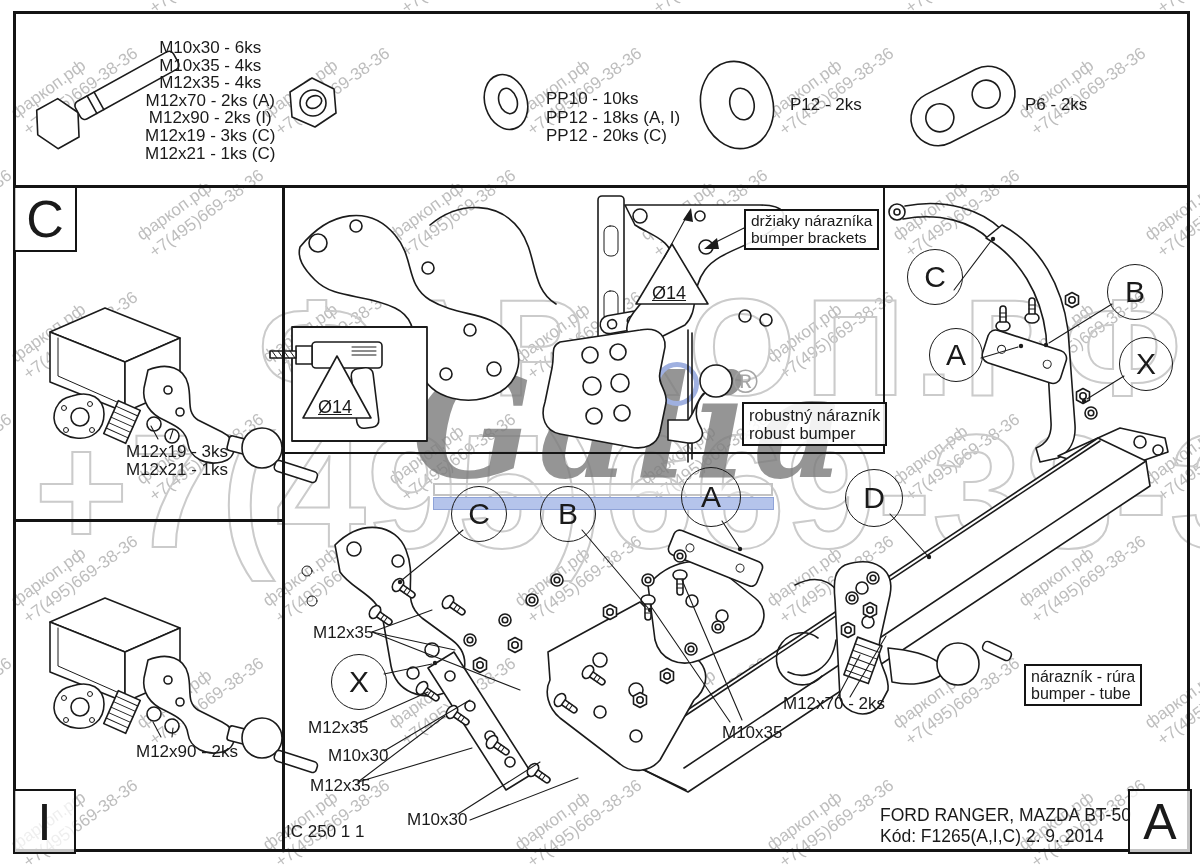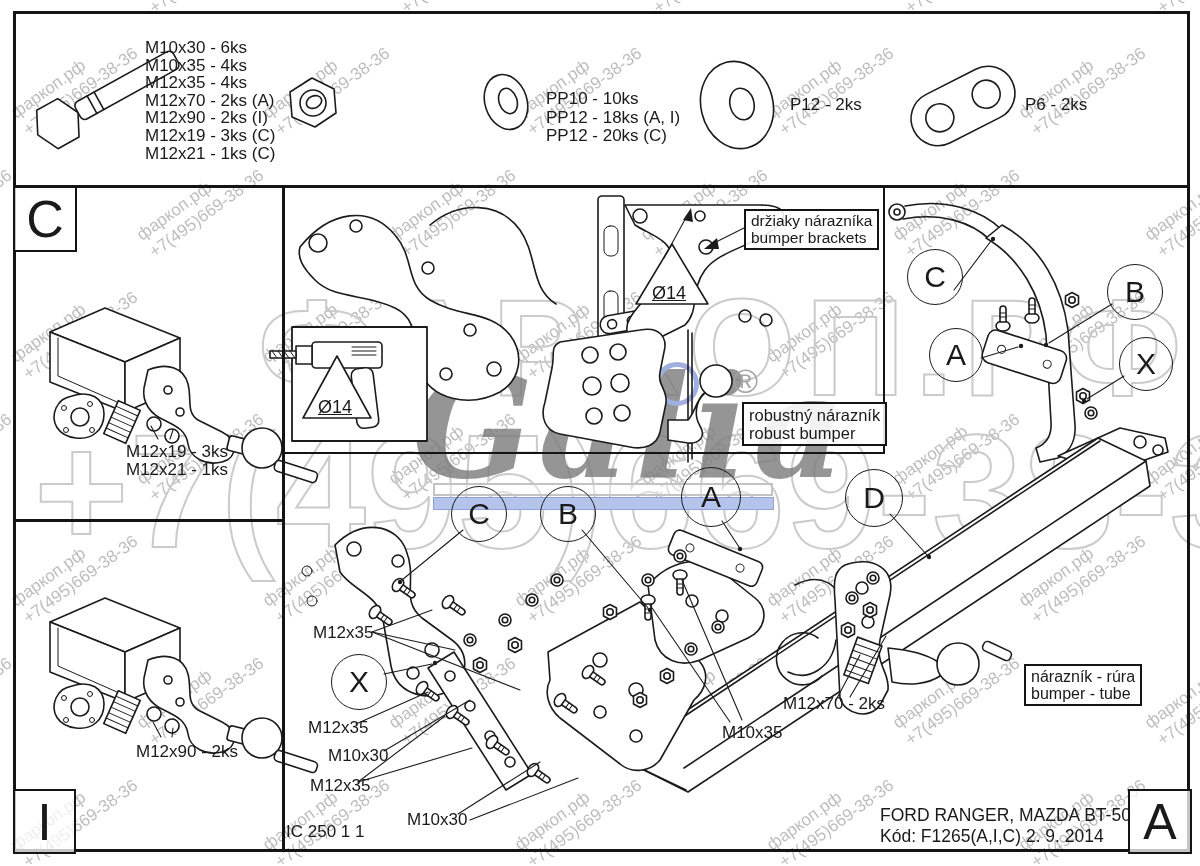--- a/index.html
+++ b/index.html
@@ -25,21 +25,21 @@
   svg.art .ld{stroke-width:1.1;}
   svg.art .dot{fill:#1b1b1b;stroke:none;}
   svg.art .arr{fill:#1b1b1b;stroke:none;}
   svg.art .thin{stroke-width:1;}
   
   .frame{position:absolute;left:13px;top:11px;width:1177px;height:841px;
          border:3px solid #141414;box-sizing:border-box;z-index:4;pointer-events:none;}
   .hline,.vline{position:absolute;background:#141414;z-index:4;}
   
   .lbl{position:absolute;font-size:17px;white-space:nowrap;z-index:5;}
-  .lblblock{position:absolute;font-size:17px;line-height:17.6px;white-space:nowrap;z-index:5;}
+  .lblblock{position:absolute;font-size:17px;line-height:17.6px;white-space:nowrap;z-index:5;text-align:center;}
   .lblblock3{position:absolute;font-size:17px;line-height:18.6px;white-space:nowrap;z-index:5;}
   .note{position:absolute;border:2px solid #141414;background:rgba(255,255,255,.88);
         padding:2px 5px;font-size:15.5px;line-height:16.5px;white-space:nowrap;z-index:5;}
   .co{position:absolute;border:1.8px solid #1b1b1b;border-radius:50%;display:flex;align-items:center;
       justify-content:center;font-size:30px;z-index:5;background:transparent;}
   .corner{position:absolute;border:2.5px solid #141414;display:flex;align-items:center;justify-content:center;
           font-size:52px;background:rgba(255,255,255,.75);box-sizing:border-box;z-index:5;}
   .dia{position:absolute;font-size:18px;z-index:5;text-decoration:underline;}
   .titleblock{position:absolute;font-size:17.5px;line-height:20.5px;white-space:nowrap;z-index:5;}
 </style>

